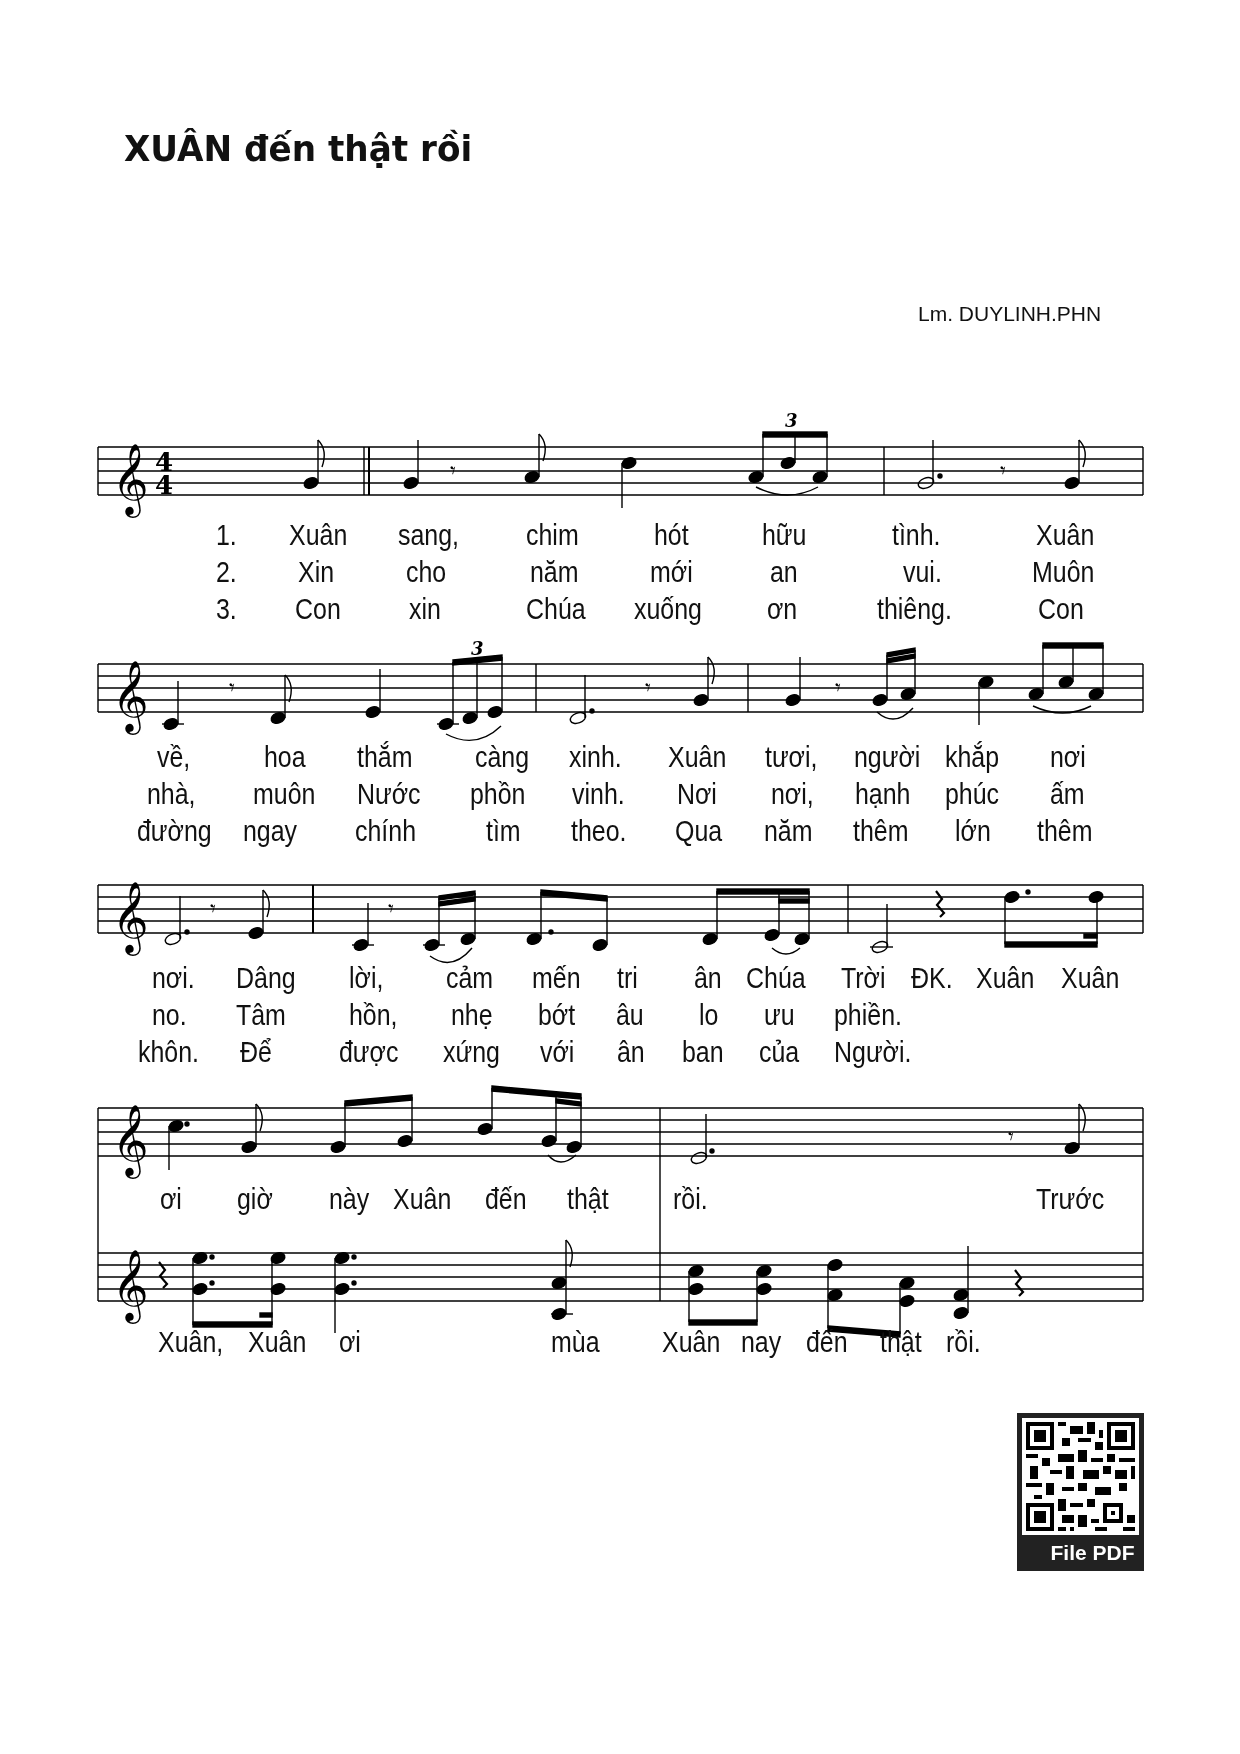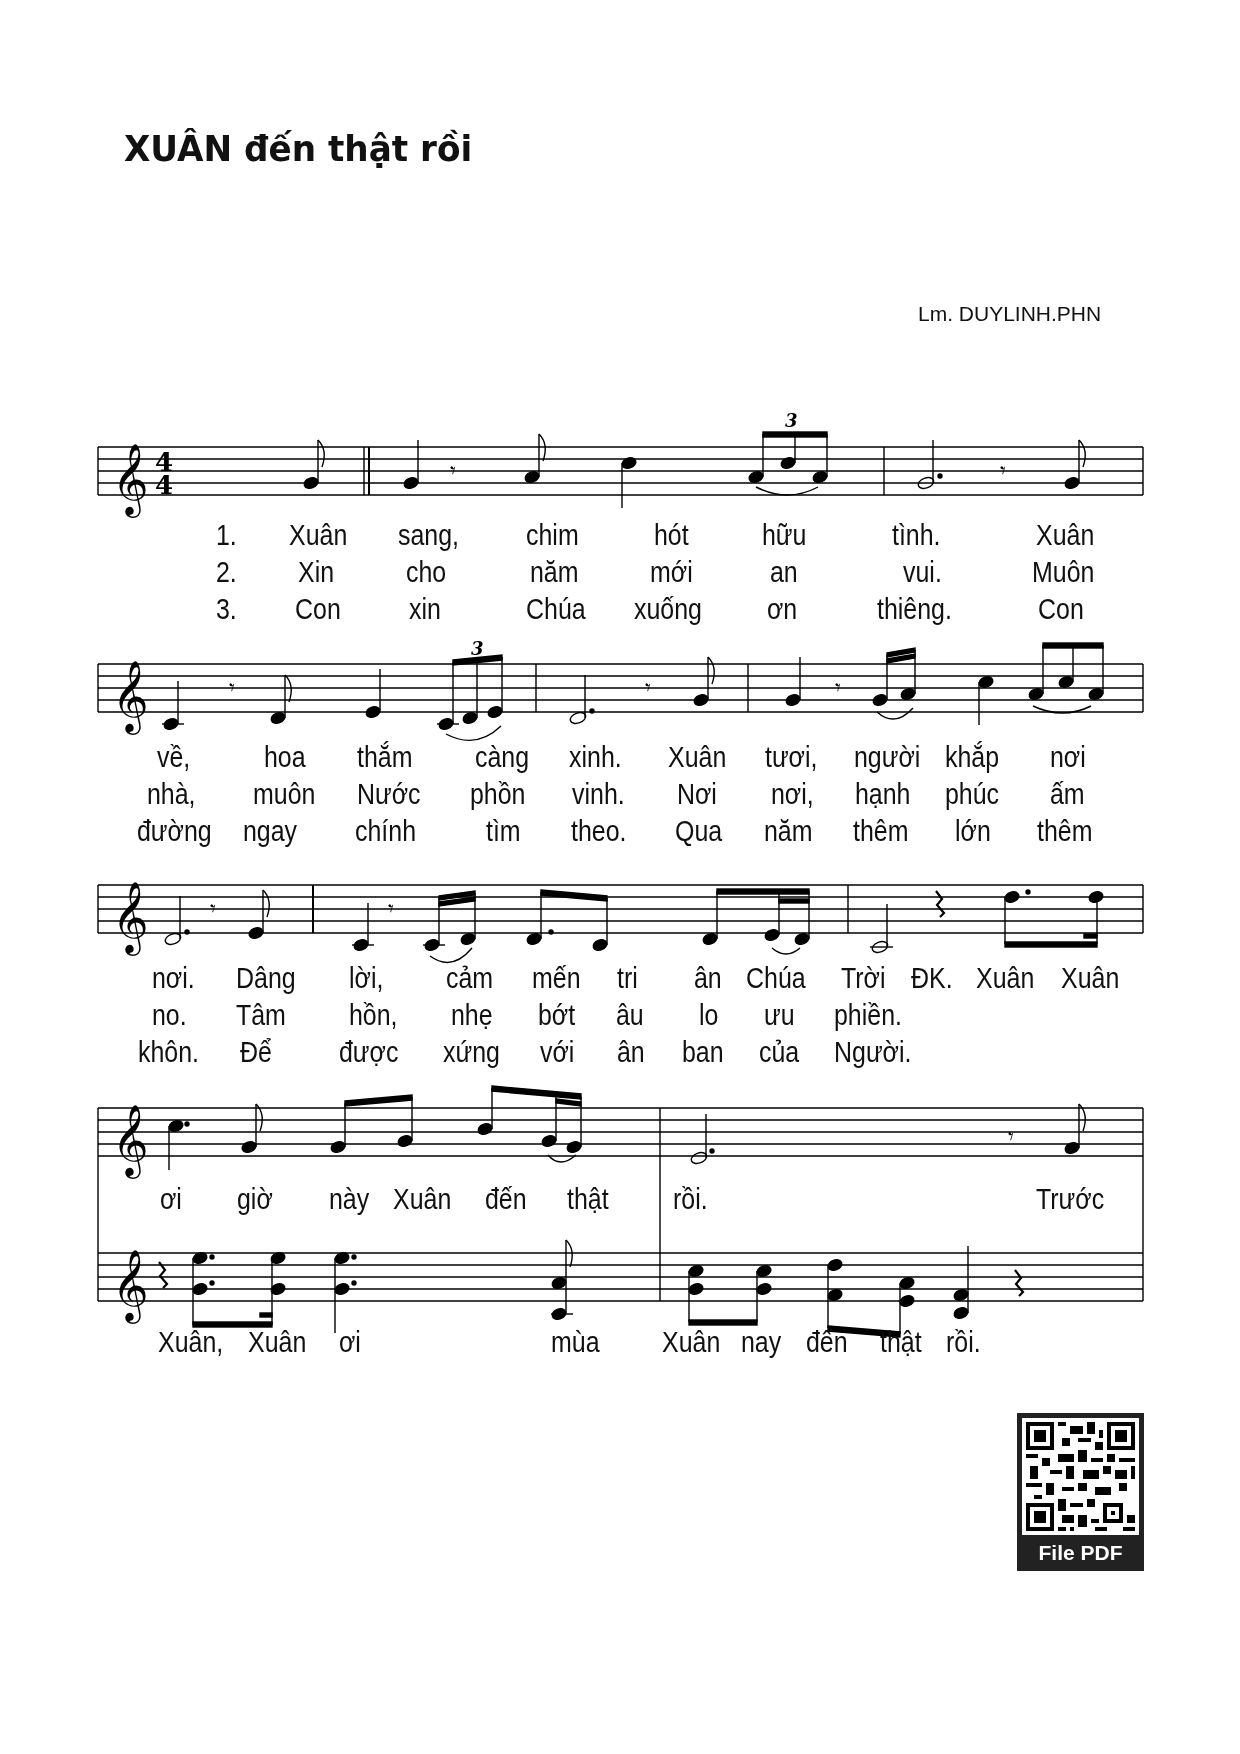--- a/index.html
+++ b/index.html
@@ -7,21 +7,21 @@
            font-family: "Liberation Sans", sans-serif; color: #111; }
     .title { position: absolute; left: 124px; top: 128px; font-family: "DejaVu Sans", sans-serif;
              font-weight: bold; font-size: 36px; letter-spacing: 0px; transform: scaleX(0.95); transform-origin: left; }
     .composer { position: absolute; left: 918px; top: 302px; font-size: 21px; color: #111; }
     .system { position: absolute; left: 0; width: 1240px; }
     svg.staff { position: absolute; left: 0; top: 0; }
     .lyric { position: absolute; font-family: "Liberation Sans", sans-serif; font-size: 29px;
              transform: scaleX(0.86); transform-origin: left; white-space: nowrap; color: #111; }
     .qr { position: absolute; left: 1017px; top: 1413px; width: 127px; height: 158px; background: #222; }
     .qr-inner { position: absolute; left: 5px; top: 5px; width: 117px; height: 117px; background: #fff; }
-    .qr-label { position: absolute; left: 0; top: 122px; width: 127px; height: 36px; color: #fff;
+    .qr-label { position: absolute; left: 12px; top: 122px; width: 127px; height: 36px; color: #fff;
                 font-weight: bold; font-size: 21px; text-align: center; line-height: 36px; }
   </style>
 </head>
 <body>
 
 <div class="title">XUÂN đến thật rồi</div>
 <div class="composer">Lm. DUYLINH.PHN</div>
 
 <div class="system" style="top:0;">
   <svg class="staff" width="1240" height="640">

